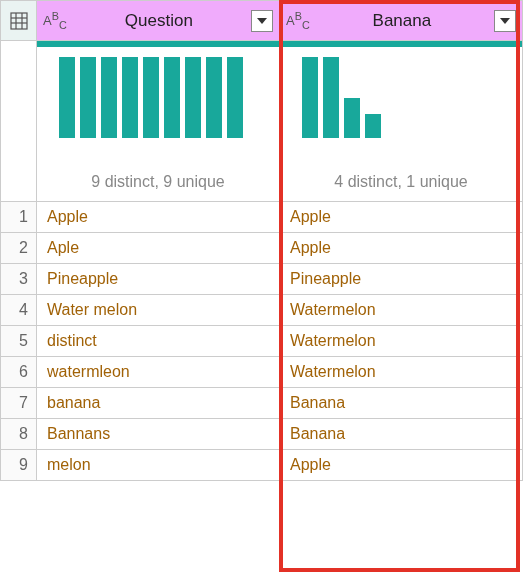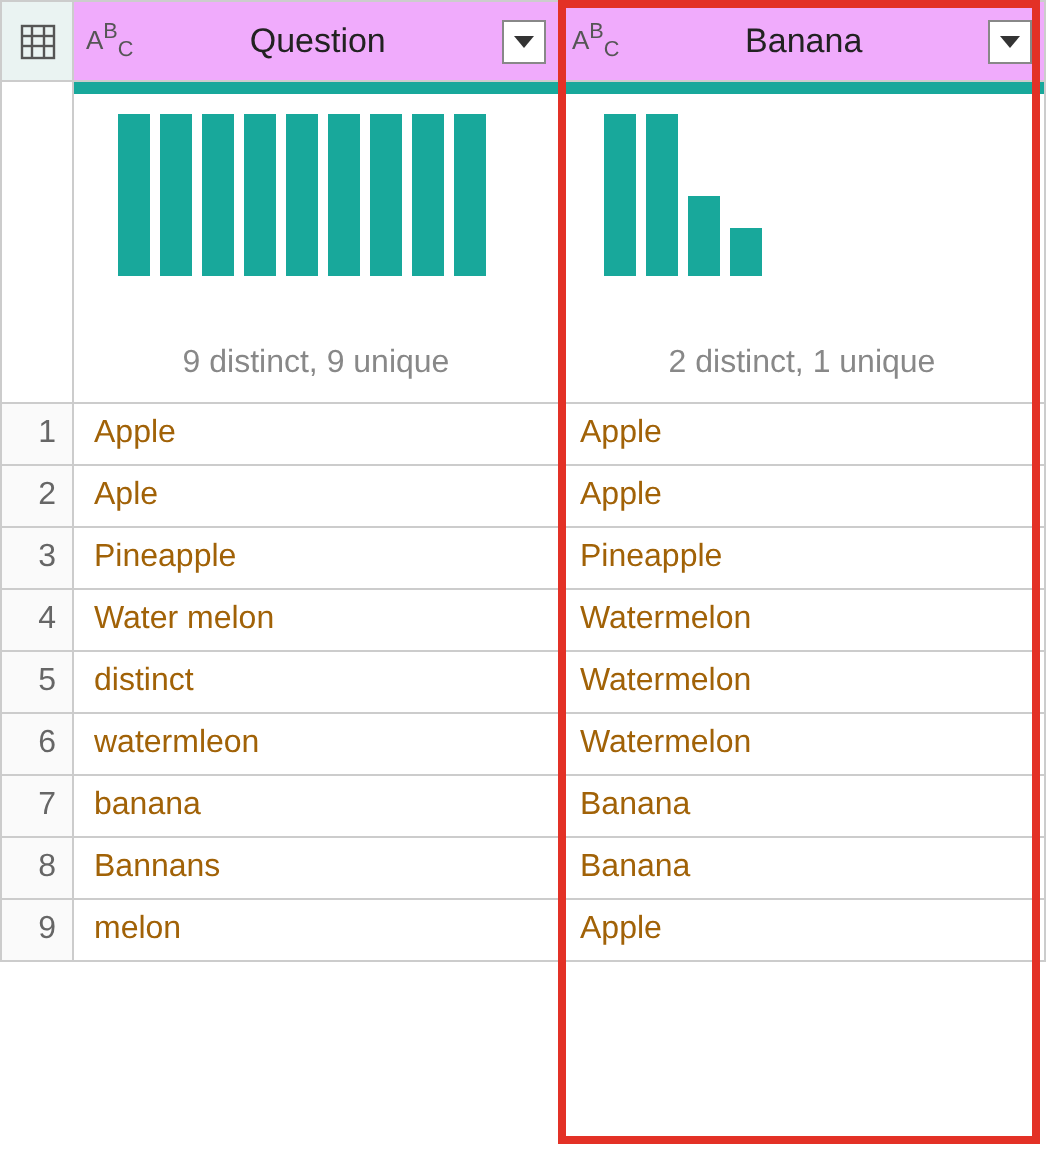--- a/index.html
+++ b/index.html
@@ -185,21 +185,21 @@
       </td>
       <td>
         <div class="profile-cell">
           <div class="quality-bar"></div>
           <div class="dist-area" id="dist1">
                 <div class="dist-bar" style="height: 100%;"></div>
                 <div class="dist-bar" style="height: 100%;"></div>
                 <div class="dist-bar" style="height: 50%;"></div>
                 <div class="dist-bar" style="height: 30%;"></div>
               </div>
-          <div class="stats">2 distinct, 1 unique</div>
+          <div class="stats">4 distinct, 1 unique</div>
         </div>
       </td>
     </tr>
 
     </tbody>
       <tbody id="rows">
         <tr class="data">
           <td class="rn">1</td>
           <td>Apple</td>
           <td>Apple</td>

